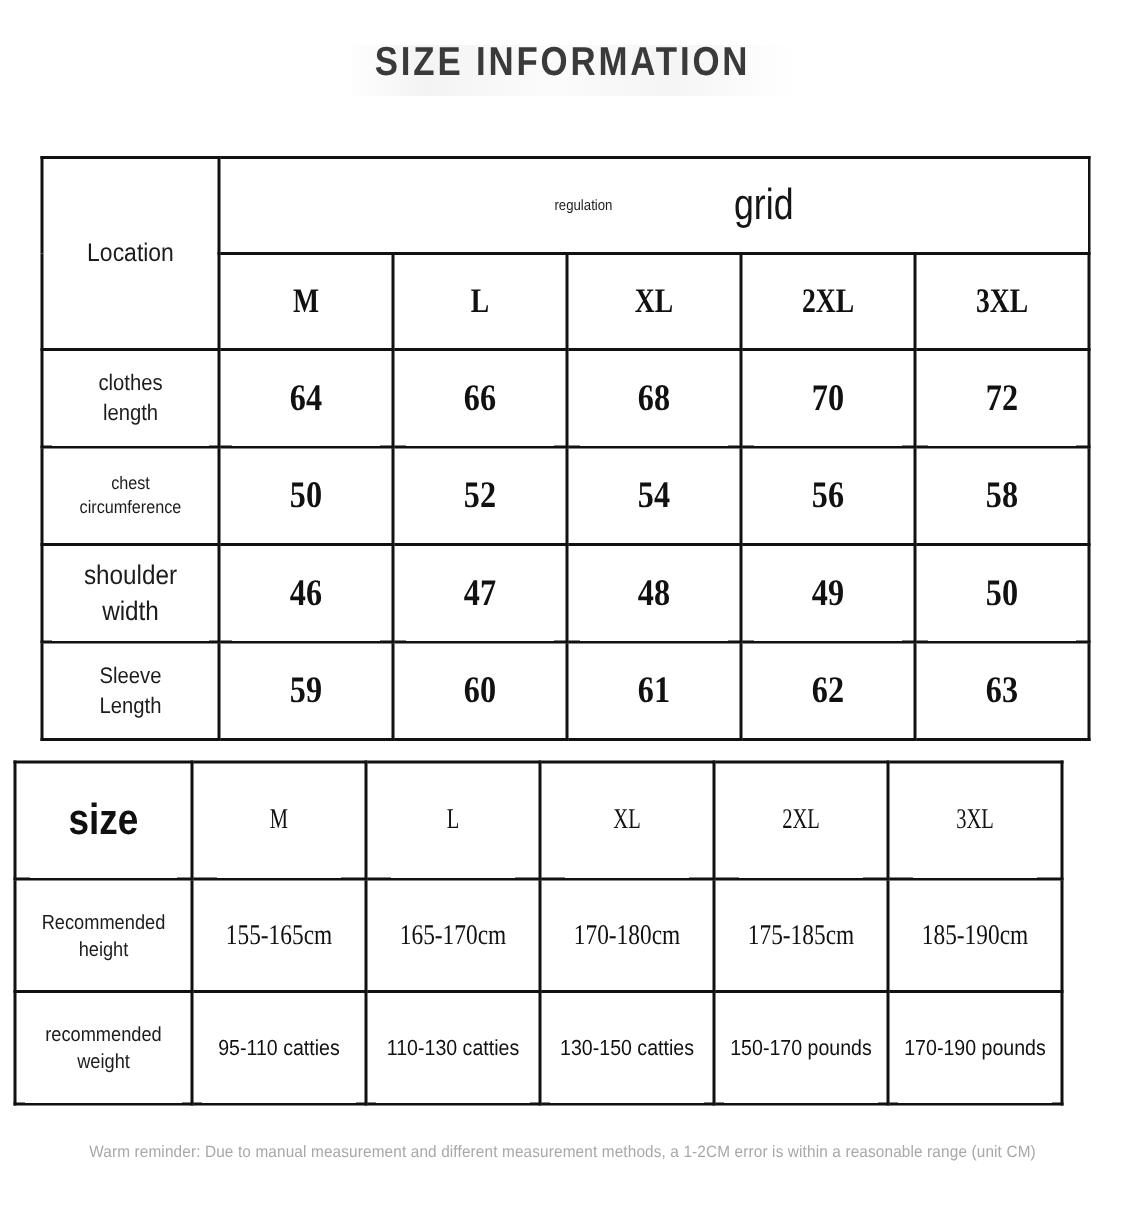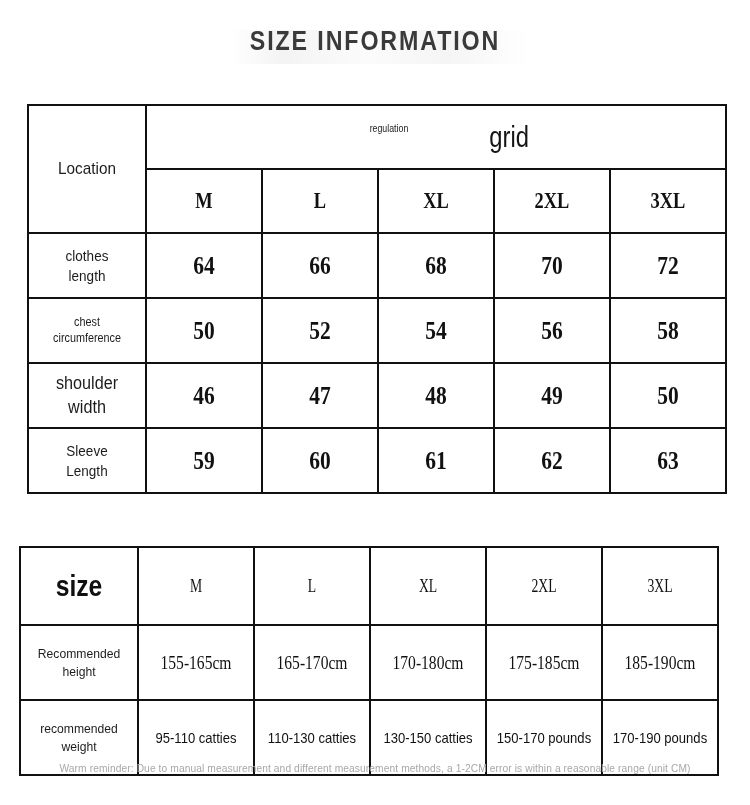--- a/index.html
+++ b/index.html
@@ -62,45 +62,44 @@
     padding: 0;
     background: #fff;
   }
 
   #table1 {
     left: 27px;
     top: 104px;
     width: 700px;
   }
   #table2 {
-    left: 19px;
+    left: 9px;
     top: 507px;
     width: 700px;
-    margin-top: 39px;
   }
 
   
   .col-label { width: 118px; }
   .col-size  { width: 116px; }
 
   
   .cell-location {
     font-family: "Liberation Sans Narrow", "Liberation Sans", sans-serif;
     font-size: 17px;
     color: #1c1c1c;
     transform: scaleX(0.9);
     height: 124px;
   }
   .cell-group {
     height: 62px;
     position: relative;
   }
   .group-inner {
     display: flex;
-    align-items: flex-start;
+    align-items: center;
     justify-content: center;
     gap: 74px;
     transform: translateX(14px);
   }
   .group-regulation {
     font-family: "Liberation Sans Narrow", "Liberation Sans", sans-serif;
     font-size: 10px;
     color: #1c1c1c;
     transform: scaleX(0.88);
   }

